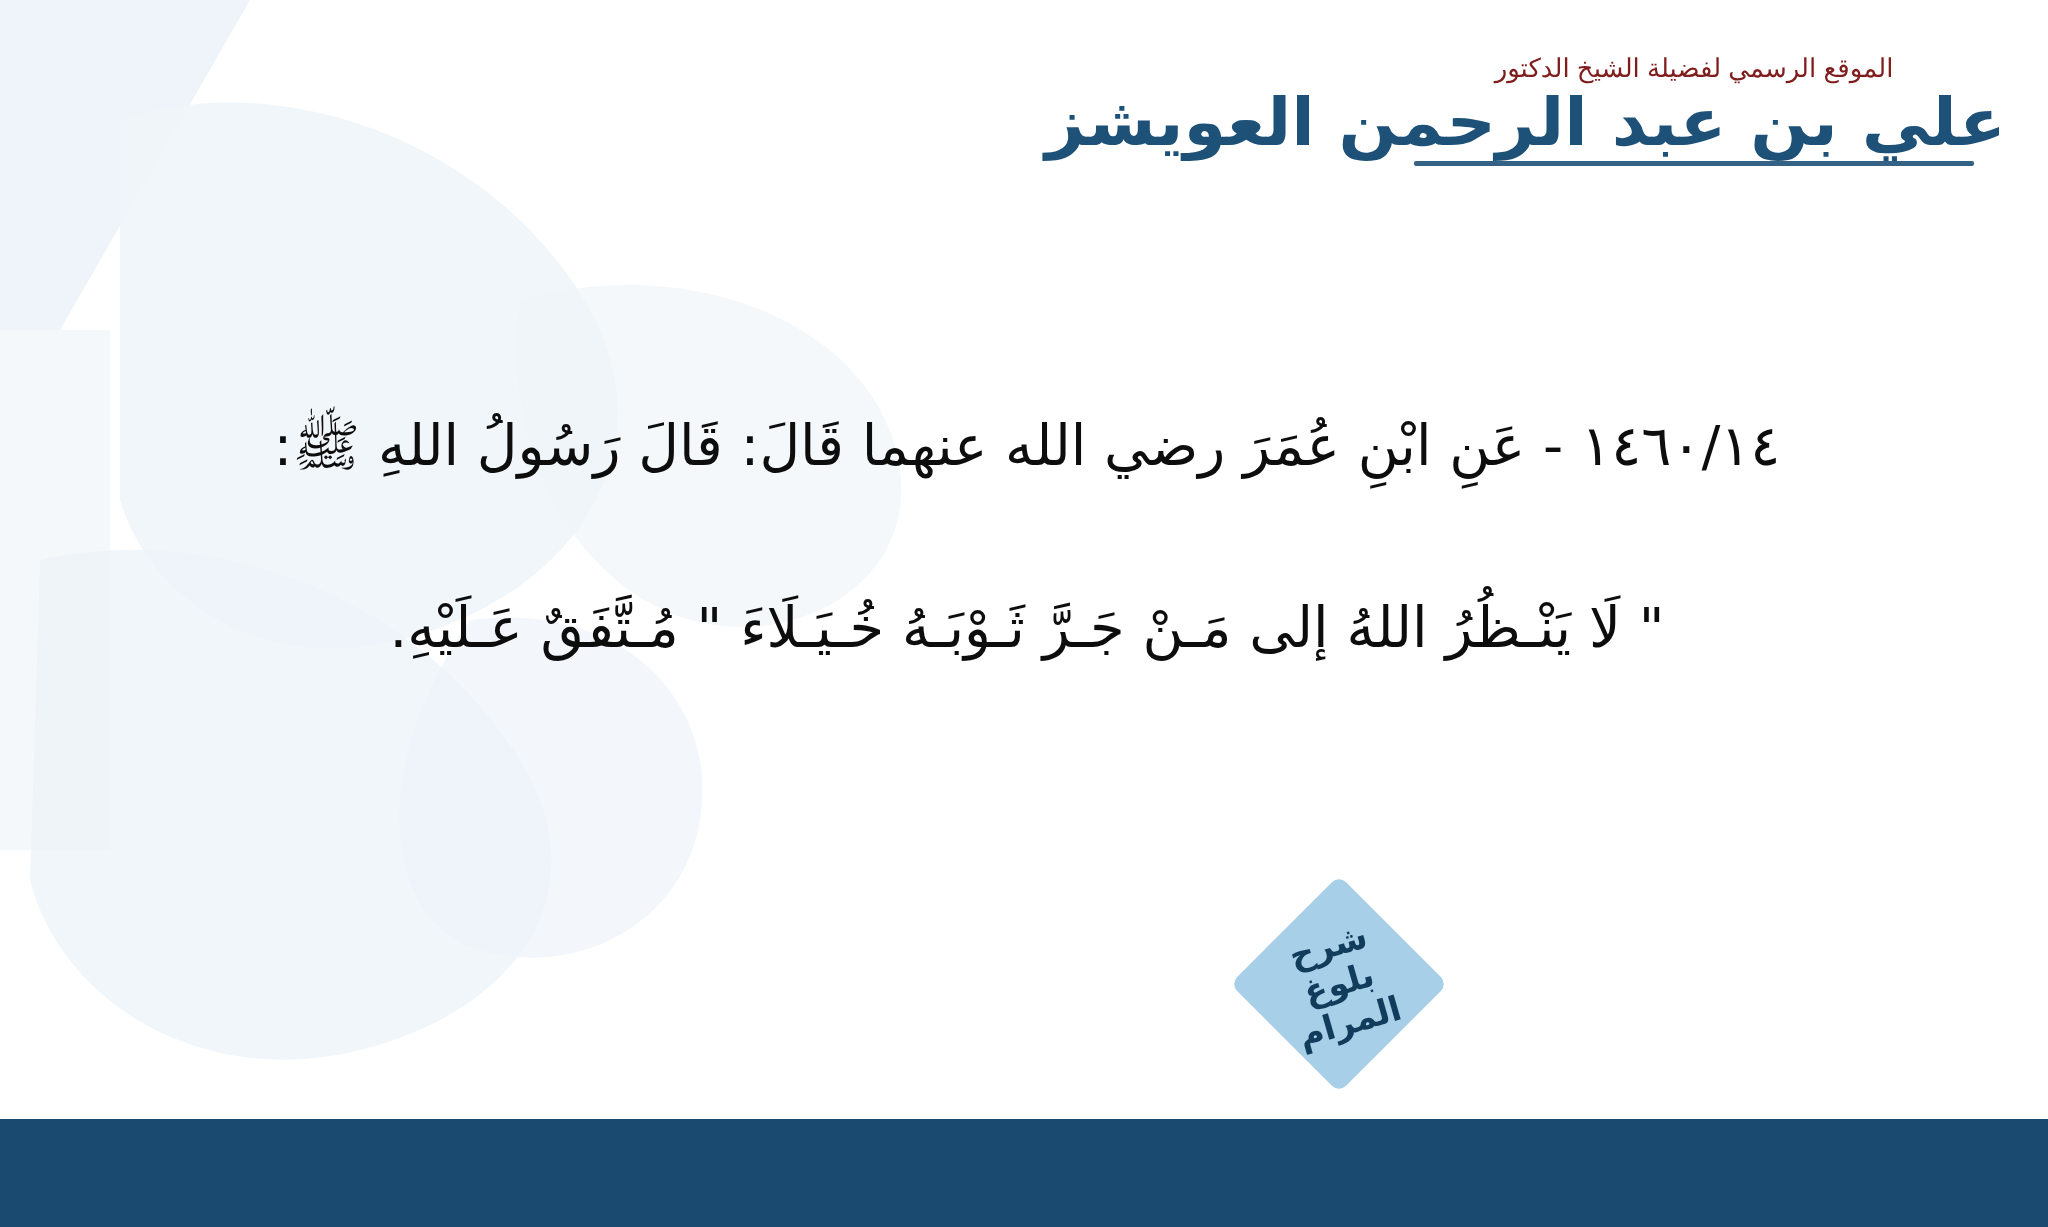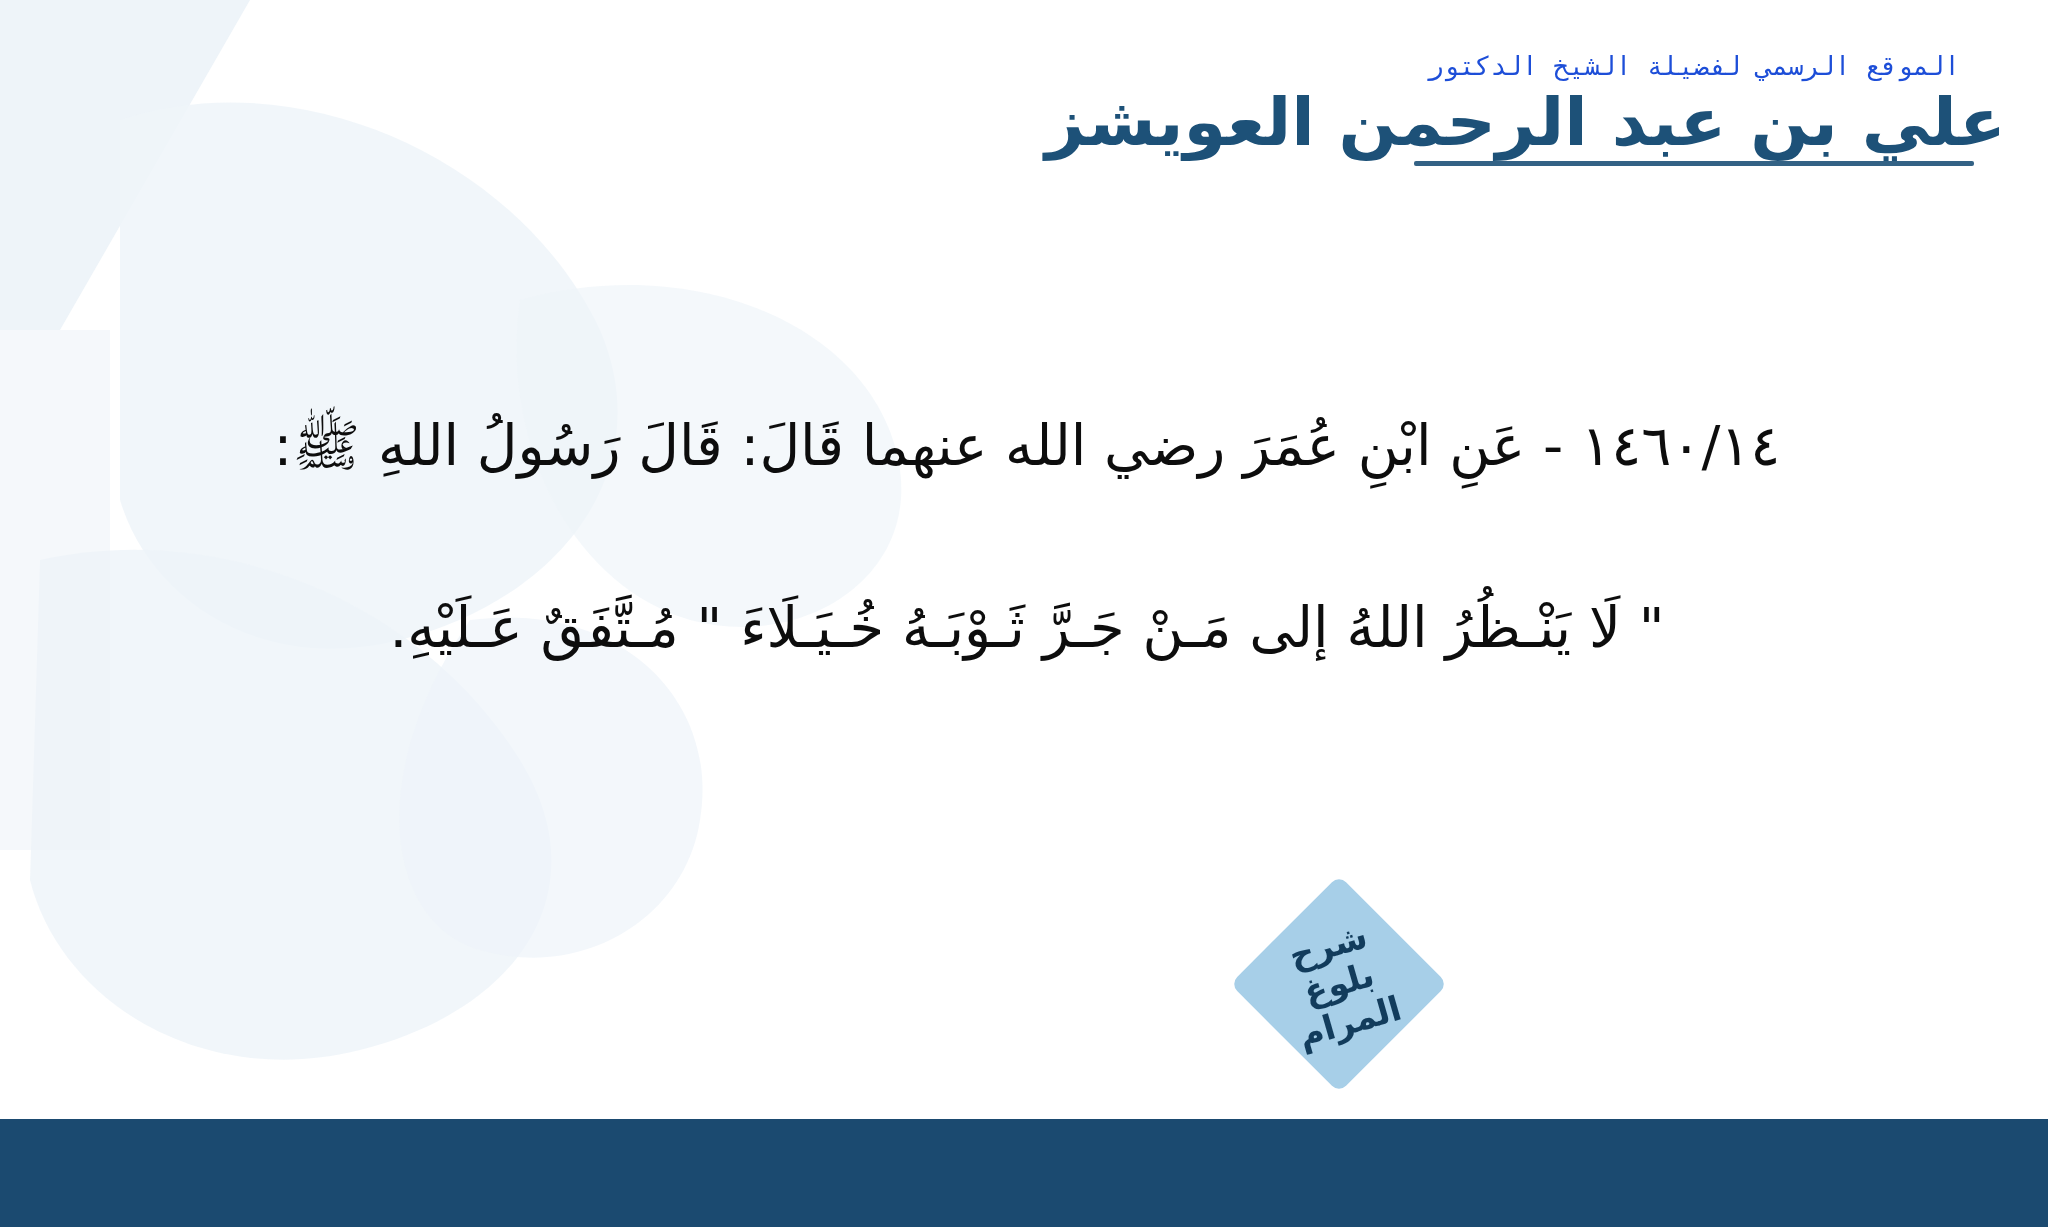--- a/index.html
+++ b/index.html
@@ -34,23 +34,23 @@
   
   .header-logo {
     position: absolute;
     top: 54px;
     right: 54px;
     width: 600px;
     text-align: center;
     direction: rtl;
   }
   .header-logo .logo-top-line {
-    font-family: Liberation Mono, monospace;
+    font-family: Liberation Sans, sans-serif;
     font-size: 26px;
-    color: #1d4ed8;
+    color: #7f1d1d;
     letter-spacing: 0px;
     white-space: nowrap;
     line-height: 1.1;
   }
   .header-logo .logo-wordmark {
     margin-top: 4px;
     font-family: "DejaVu Sans", sans-serif;
     font-size: 66px;
     font-weight: bold;
     color: #1d5178;

